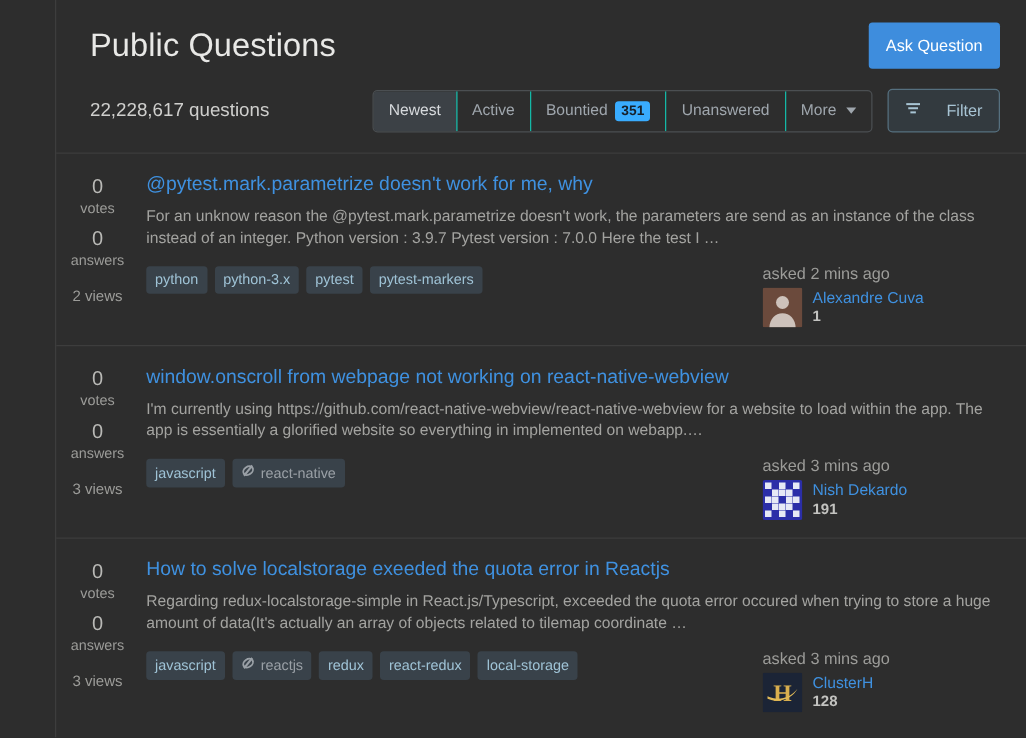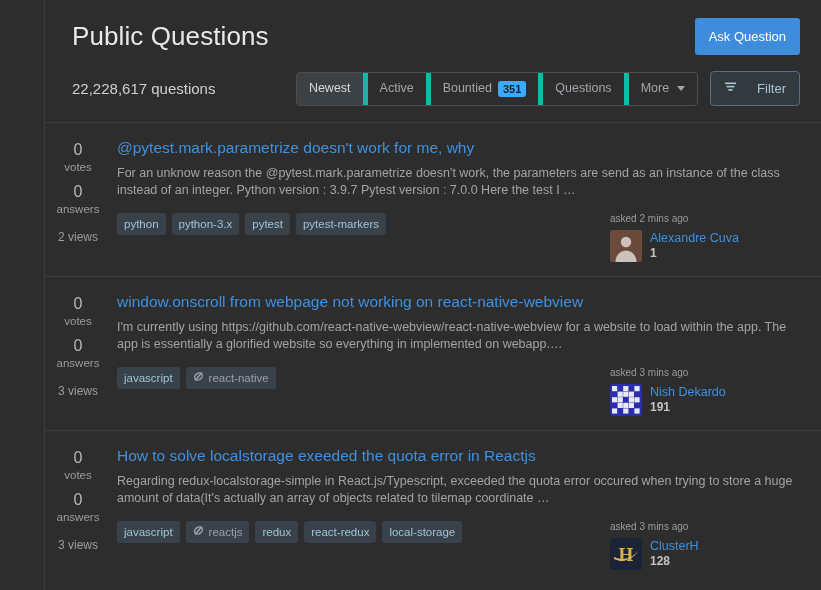--- a/index.html
+++ b/index.html
@@ -45,21 +45,21 @@
   }
   .qcount { font-size: 15px; color: #cfcfcd; white-space: nowrap; }
   .controls { display: flex; align-items: center; gap: 12px; }
 
   .tabs {
     display: flex; border: 1px solid #4b4f52; border-radius: 4px; overflow: hidden;
   }
   .tab {
     display: flex; align-items: center; gap: 6px;
     font-size: 12.5px; color: #9fa6ad; background: transparent;
-    padding: 8px 12px; border-right: 5px solid #14b8a6; cursor: pointer;
+    padding: 8px 12px; border-right: 1px solid #14b8a6; cursor: pointer;
     white-space: nowrap; line-height: 15px;
   }
   .tab:last-child { border-right: none; }
   .tab.active { background: #3c4146; color: #d6d9dc; }
   .badge {
     background: #39acff; color: #17202a; font-size: 11px; font-weight: bold;
     border-radius: 3px; padding: 1px 5px; line-height: 14px;
   }
   .caret {
     width: 0; height: 0; border-left: 4px solid transparent;
@@ -107,21 +107,21 @@
   .tag {
     display: inline-flex; align-items: flex-end; gap: 5px;
     background: #39424a; color: #9fc3d6; font-size: 11.5px;
     padding: 4px 7px; border-radius: 3px; cursor: pointer; line-height: 14px;
     white-space: nowrap;
   }
   .tag.ignored { color: #9aa0a6; }
   .ignore-icon { display: block; flex: 0 0 auto; }
 
   .usercard { width: 190px; flex: 0 0 190px; }
-  .asked { font-size: 10px; color: #9c9c99; line-height: 15px; }
+  .asked { font-size: 13px; color: #9c9c99; line-height: 15px; }
   .userline { display: flex; align-items: flex-start; gap: 8px; margin-top: 4px; }
   .avatar {
     width: 32px; height: 32px; flex: 0 0 32px; border-radius: 2px; overflow: hidden;
     display: block;
   }
   .uname { font-size: 12.5px; color: #3f91e0; line-height: 16px; cursor: pointer; text-align: center; }
   .urep { font-size: 12px; color: #c3c3c0; font-weight: bold; line-height: 15px; }
 </style>
 </head>
 <body>
@@ -146,21 +146,21 @@
               <span>Newest</span>
             </div>
             <div class="tab">
               <span>Active</span>
             </div>
             <div class="tab">
               <span>Bountied</span>
               <span class="badge">351</span>
             </div>
             <div class="tab">
-              <span>Questions</span>
+              <span>Unanswered</span>
             </div>
             <div class="tab">
               <span>More</span>
               <span class="caret"></span>
             </div>
           </div>
         <button class="filter-btn">
           <span class="filter-icon">
             <svg width="13" height="13" viewBox="0 0 13 13" aria-hidden="true">
               <rect x="1" y="2.5" width="11" height="1.6" fill="#a8c4d4"></rect>

